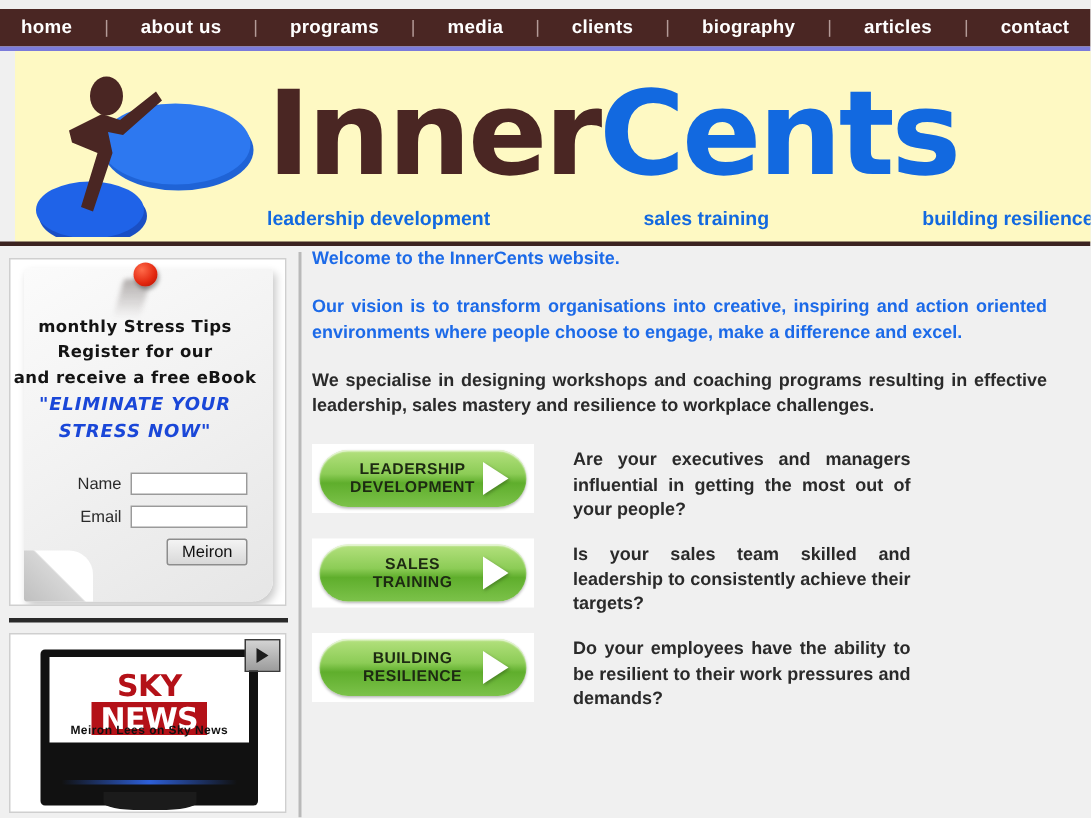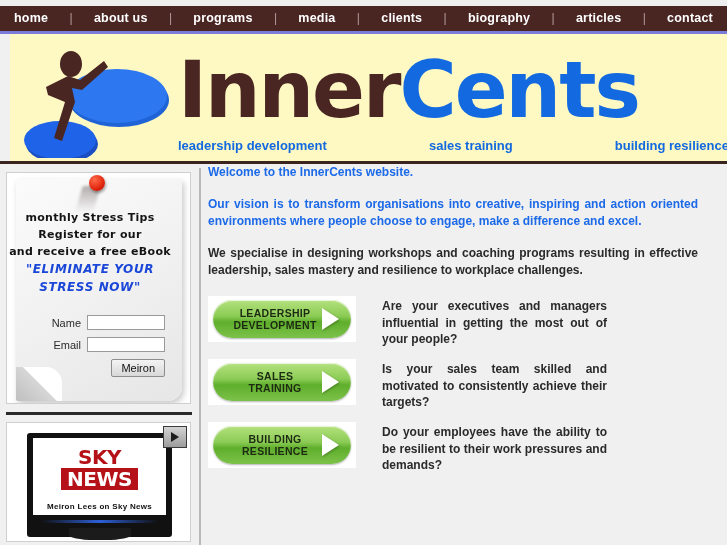--- a/index.html
+++ b/index.html
@@ -260,21 +260,21 @@
   .tv {
     position: absolute;
     left: 20px; top: 10px;
     width: 145px; height: 104px;
     background: #111111;
     border-radius: 3px;
   }
   .tv-screen {
     position: absolute;
     left: 6px; top: 5px;
-    width: 133px; height: 77px;
+    width: 133px; height: 57px;
     background: #ffffff;
     overflow: hidden;
   }
   .sky {
     position: absolute;
     left: 0; top: 10px;
     width: 133px;
     text-align: center;
   }
   .sky-top {
@@ -553,21 +553,21 @@
 
     <div class="cta-row">
       <div class="cta-btn-wrap">
         <div class="cta-btn">
           <span class="cta-label">SALES</span>
           <span class="cta-label">TRAINING</span>
           <span class="cta-arrow"></span>
           <span class="cta-arrow-notch"></span>
         </div>
       </div>
-      <div class="cta-text">Is your sales team skilled and motivated to consistently achieve their targets?</div>
+      <div class="cta-text">Is your sales team skilled and leadership to consistently achieve their targets?</div>
     </div>
 
     <div class="cta-row">
       <div class="cta-btn-wrap">
         <div class="cta-btn">
           <span class="cta-label">BUILDING</span>
           <span class="cta-label">RESILIENCE</span>
           <span class="cta-arrow"></span>
           <span class="cta-arrow-notch"></span>
         </div>

